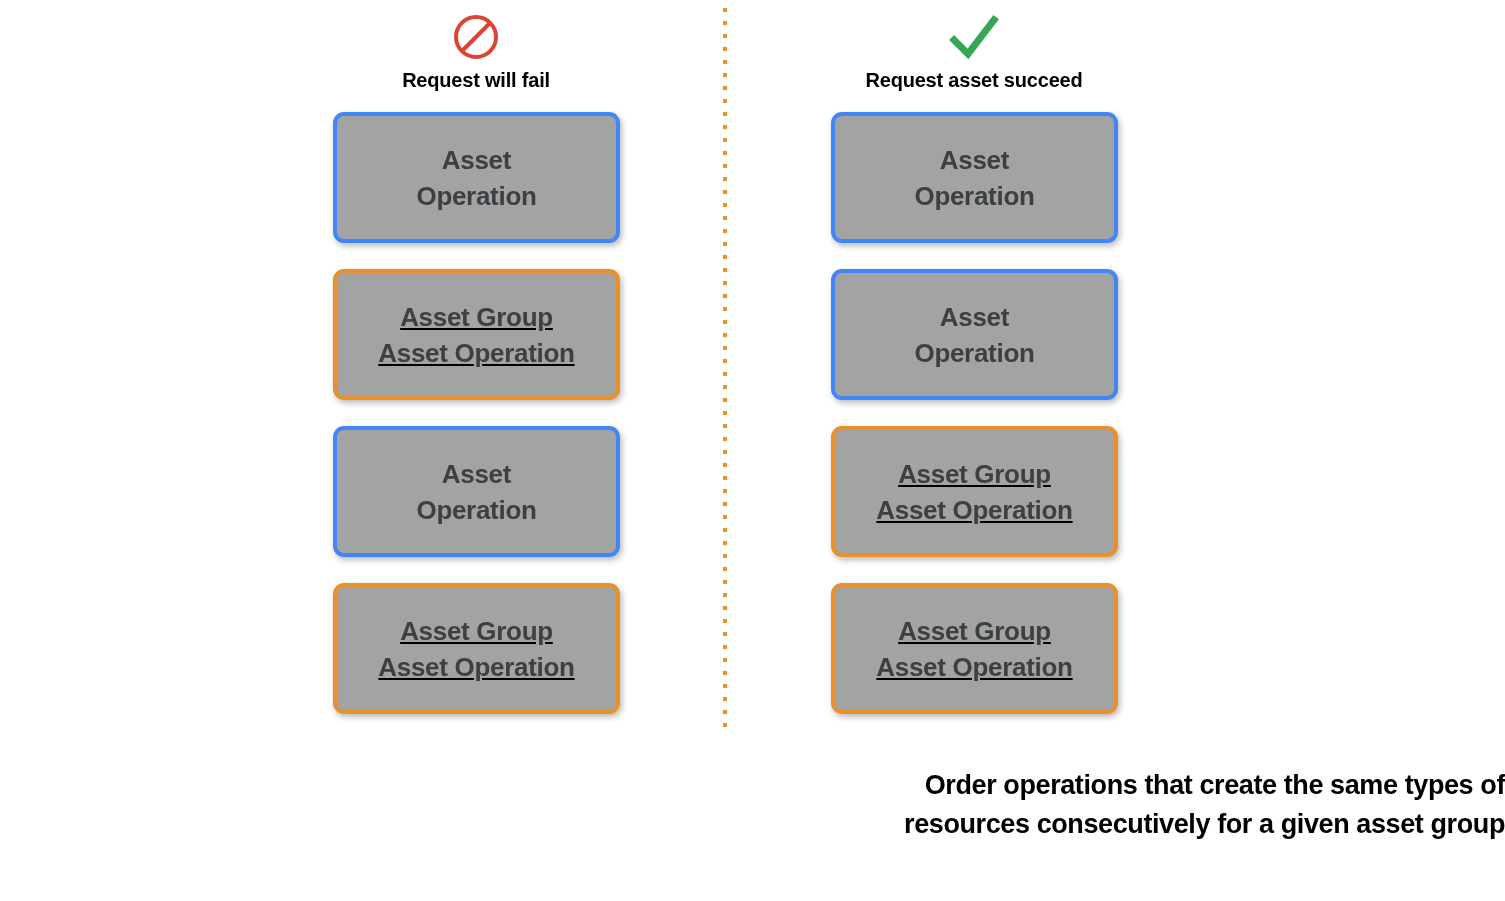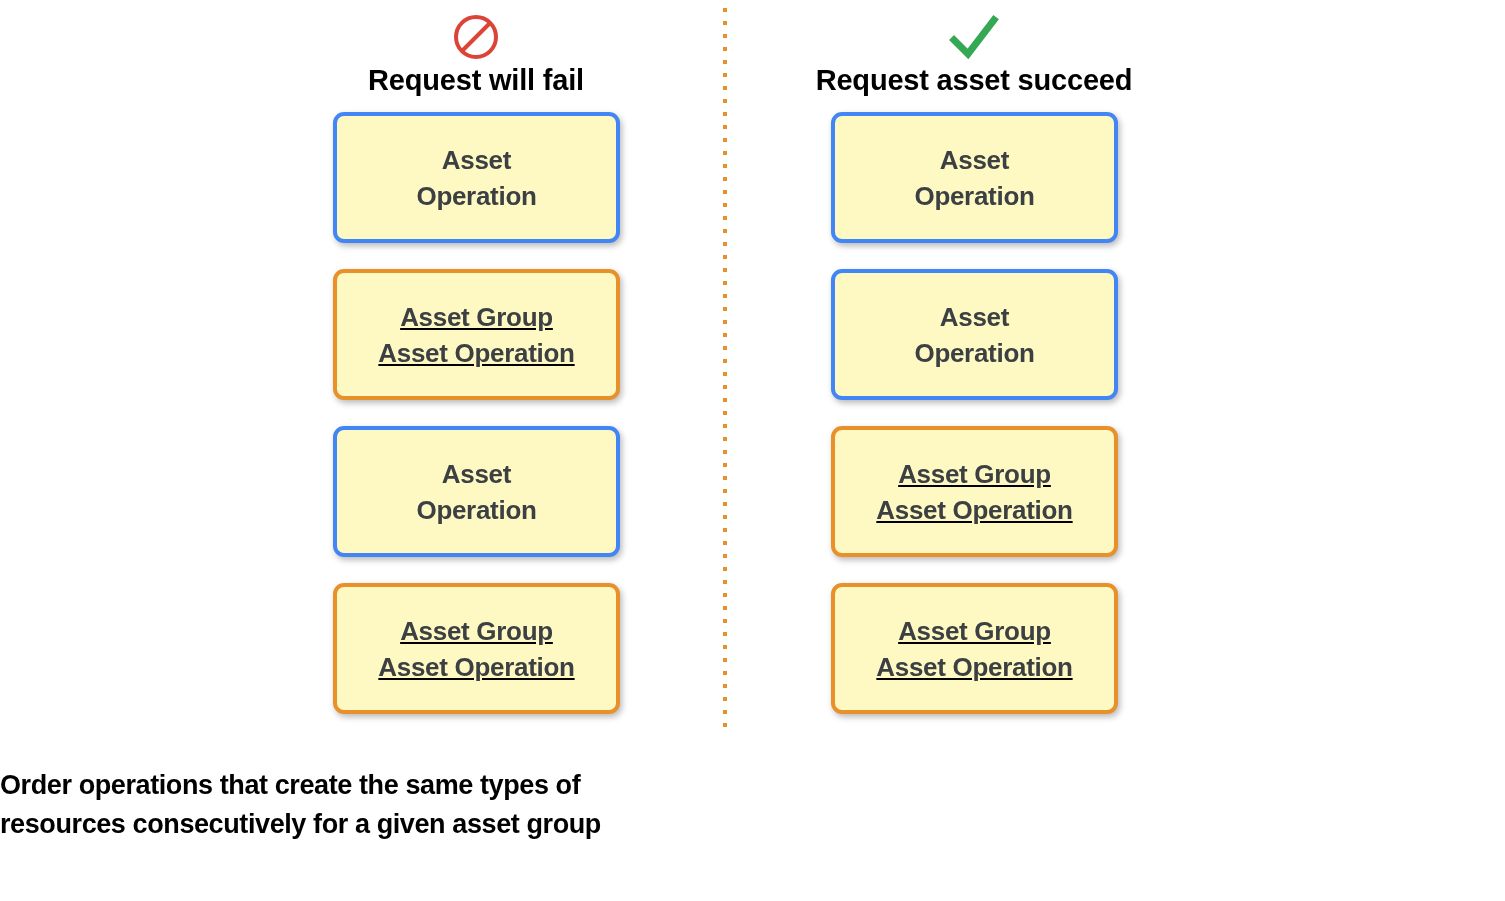--- a/index.html
+++ b/index.html
@@ -51,21 +51,21 @@
   }
   .head-icon {
     height: 58px;
     display: flex;
     align-items: center;
     justify-content: center;
   }
   .head-icon svg { display: block; }
 
   .head-label {
-    font-size: 29px;
+    font-size: 20px;
     font-weight: bold;
     color: #000000;
     letter-spacing: -0.2px;
     line-height: 28px;
     white-space: nowrap;
   }
 
   
   .box-stack {
     position: absolute;
@@ -73,21 +73,21 @@
     left: 37px;
     width: 287px;
   }
   .box {
     box-sizing: border-box;
     width: 287px;
     height: 131px;
     margin-bottom: 26px;
     border-radius: 11px;
     border: 4px solid #4285f4;
-    background: #fef9c3;
+    background: #a3a3a3;
     box-shadow: 2px 3px 6px rgba(0,0,0,0.28);
     display: flex;
     align-items: center;
     justify-content: center;
     text-align: center;
   }
   .box.blue   { border-color: #4285f4; }
   .box.orange { border-color: #e8912a; text-decoration: underline; }
 
   .box-text {
@@ -98,21 +98,21 @@
     letter-spacing: -0.3px;
     white-space: pre-line;
   }
 
   
   .caption {
     position: absolute;
     left: 0;
     right: 0;
     top: 766px;
-    text-align: left;
+    text-align: right;
     font-size: 27px;
     font-weight: bold;
     color: #000000;
     line-height: 39px;
     letter-spacing: -0.4px;
     white-space: pre-line;
   }
 </style>
 </head>
 <body>

